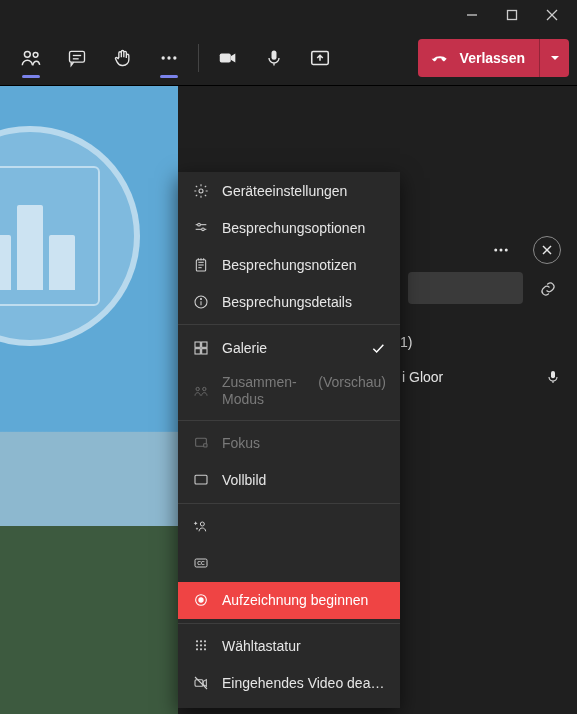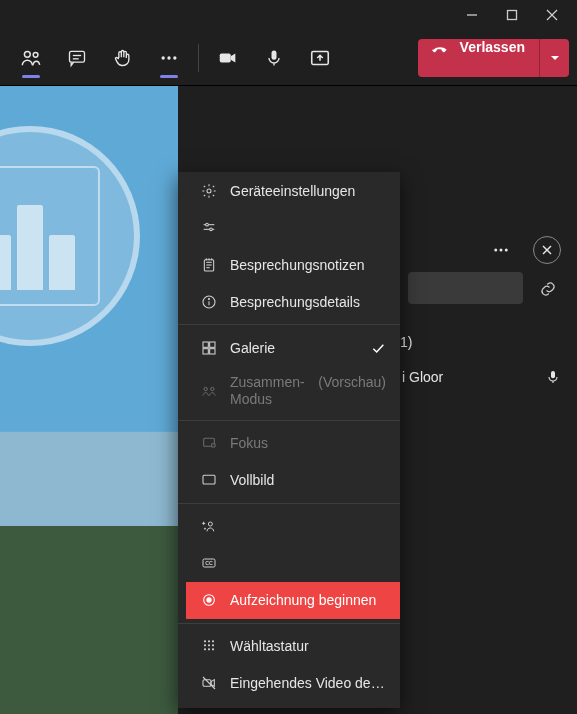--- a/index.html
+++ b/index.html
@@ -55,21 +55,21 @@
     width:1px;height:28px;background:#444;margin:0 6px;
   }
   .leave-wrap{
     margin-left:auto;
     display:flex;
     height:38px;
   }
   .leave-btn{
     background:#c4314b;
     color:#fff;
-    display:flex;
+    display:flex;align-items:center;
     padding:0 14px 0 12px;
     border-radius:4px 0 0 4px;
     gap:10px;
     font-weight:600;
   }
   .leave-drop{
     background:#c4314b;
     width:30px;
     display:flex;align-items:center;justify-content:center;
     border-radius:0 4px 4px 0;
@@ -150,21 +150,20 @@
     box-shadow:0 6px 20px rgba(0,0,0,.6);
     padding-bottom:6px;
     z-index:5;
   }
   .menu-item{
     display:flex;align-items:center;gap:12px;
     padding:10px 14px;
     color:#e6e6e6;
     font-size:14px;
     height:37px;
-    margin-left:8px;
   }
   .menu-item .mi-icon{
     width:18px;height:18px;display:flex;align-items:center;justify-content:center;flex:0 0 18px;color:#cfcfcf;
   }
   .menu-item.disabled{ color:#7a7a7a; }
   .menu-item.disabled .mi-icon{ color:#6a6a6a; }
   .menu-item.highlight{
     background:#ef4444;color:#fff;
   }
   .menu-item.highlight .mi-icon{color:#fff;}
@@ -326,20 +325,21 @@
 
     <div class="menu-item">
       <span class="mi-icon">
         <svg width="16" height="16" viewBox="0 0 24 24" fill="none" stroke="currentColor" stroke-width="1.6">
             <line x1="4" y1="7" x2="20" y2="7"></line>
             <circle cx="9" cy="7" r="2" fill="#292929"></circle>
             <line x1="4" y1="14" x2="20" y2="14"></line>
             <circle cx="15" cy="14" r="2" fill="#292929"></circle>
           </svg>
       </span>
+      <span class="label">Besprechungsoptionen</span>
     </div>
 
     <div class="menu-item">
       <span class="mi-icon">
         <svg width="16" height="16" viewBox="0 0 24 24" fill="none" stroke="currentColor" stroke-width="1.6">
             <rect x="5" y="4" width="14" height="17" rx="1.5"></rect>
             <line x1="8" y1="8" x2="16" y2="8"></line>
             <line x1="8" y1="12" x2="16" y2="12"></line>
             <line x1="8" y1="16" x2="13" y2="16"></line>
             <line x1="8" y1="2" x2="8" y2="5"></line>

